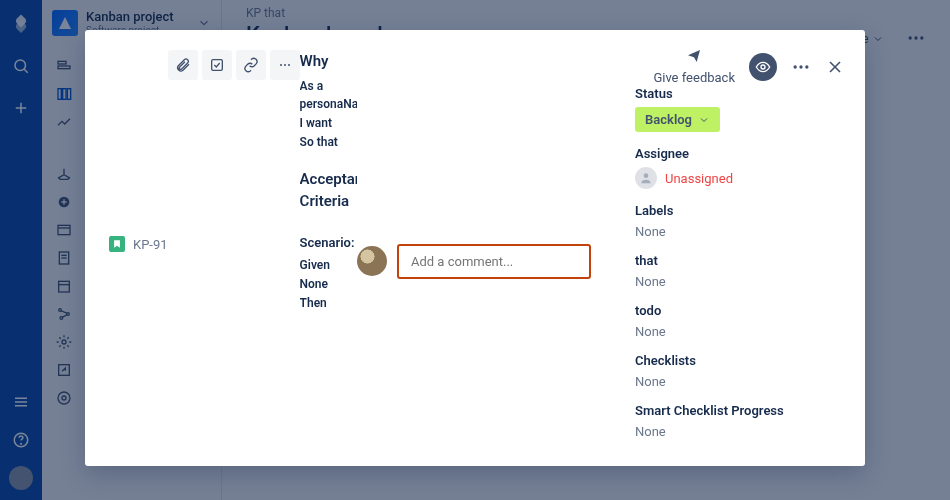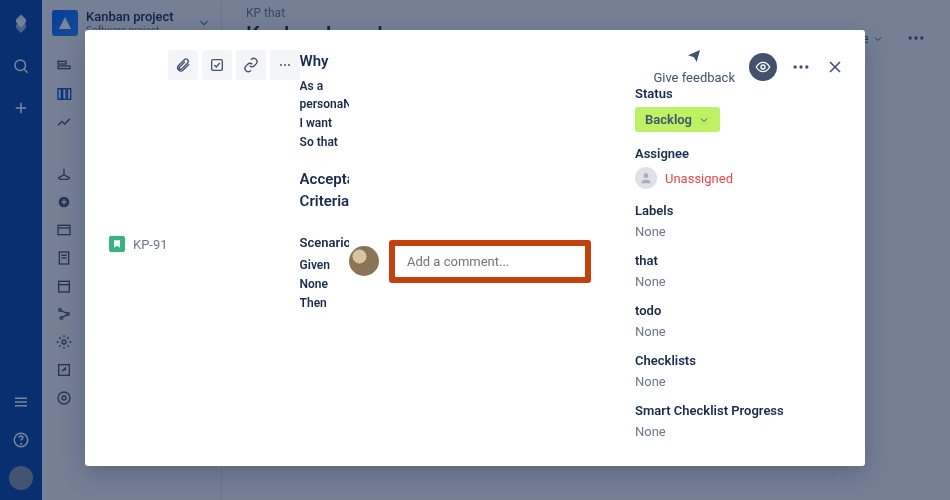--- a/index.html
+++ b/index.html
@@ -53,21 +53,21 @@
 .action-btn { width: 30px; height: 30px; background: #f4f5f7; border-radius: 3px; display: flex; align-items: center; justify-content: center; color: #42526e; }
 
 .description { font-size: 13px; color: #172b4d; line-height: 1.5; overflow-y: auto; flex: 1; }
 .description h3 { font-size: 15px; font-weight: 600; margin-bottom: 4px; margin-top: 8px; }
 .description h3:first-child { margin-top: 0; }
 .description p { font-weight: 600; margin-bottom: 1px; font-size: 12px; }
 .description .spacer { height: 8px; }
 
 .comment-row { display: flex; align-items: center; gap: 10px; margin-top: 10px; padding-top: 10px; }
 .comment-avatar { width: 30px; height: 30px; border-radius: 50%; background: #8993a4; flex-shrink: 0; background-image: radial-gradient(circle at 35% 35%, #d4c5a0 25%, #8b7355 26%); }
-.comment-input { flex: 1; border: 6px solid #c2410c; border-radius: 3px; padding: 8px 12px; font-size: 13px; color: #6b778c; background: #fff; }
+.comment-input { flex: 1; border: 2px solid #c2410c; border-radius: 3px; padding: 8px 12px; font-size: 13px; color: #6b778c; background: #fff; }
 
 
 .field { margin-bottom: 14px; }
 .field-label-strong { font-size: 13px; font-weight: 600; color: #172b4d; margin-bottom: 6px; }
 .status-pill { display: inline-flex; align-items: center; gap: 6px; background: #bef264; color: #42526e; font-size: 13px; font-weight: 600; padding: 5px 10px; border-radius: 3px; }
 .assignee-row { display: flex; align-items: center; gap: 8px; font-size: 13px; color: #ef4444; }
 .assignee-avatar { width: 22px; height: 22px; border-radius: 50%; background: #dfe1e6; display: flex; align-items: center; justify-content: center; }
 .field-value-none { font-size: 13px; color: #6b778c; }
 
 svg { display: block; }

